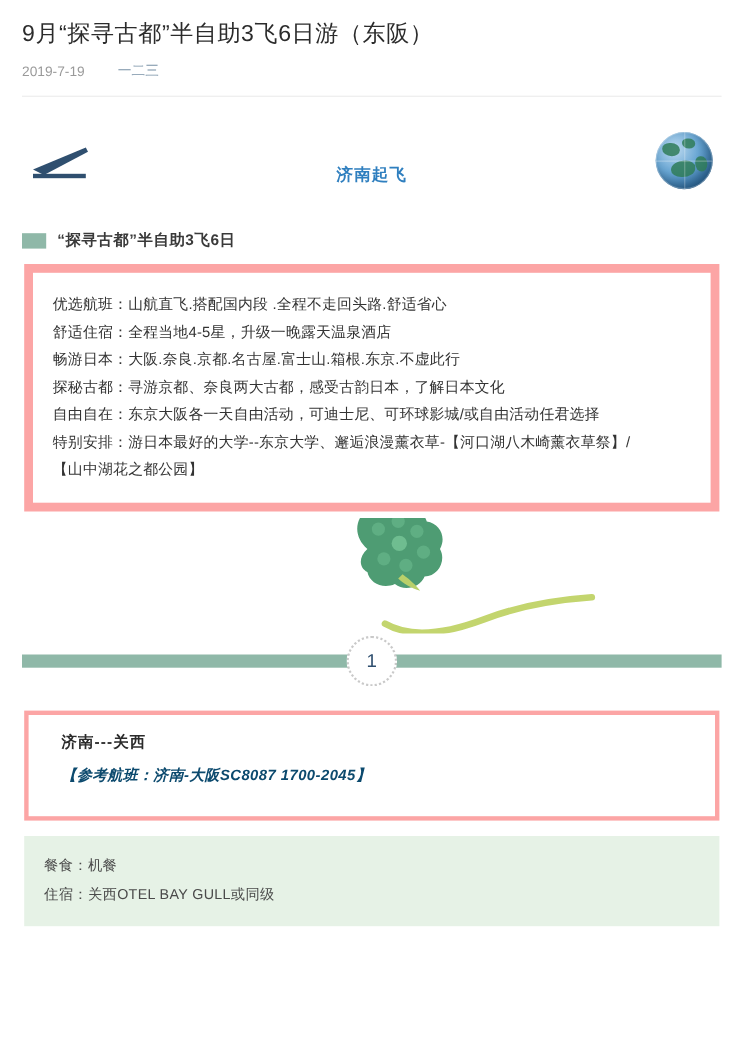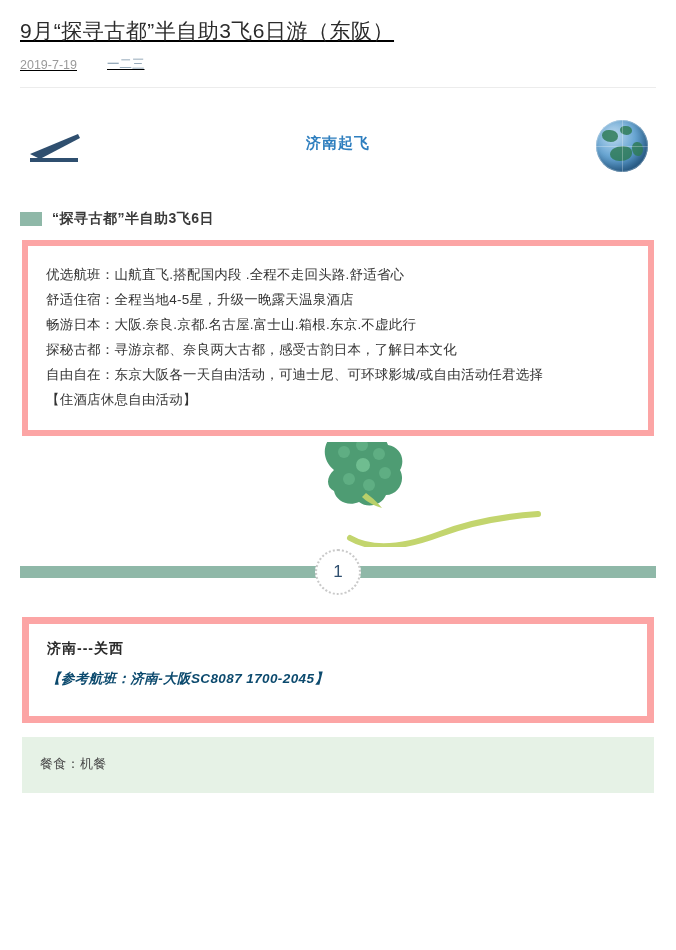--- a/index.html
+++ b/index.html
@@ -14,21 +14,20 @@
     width: 676px;
     min-height: 950px;
     position: relative;
     background: #ffffff;
     overflow: hidden;
   }
 
   
   .article-header {
     padding: 16px 20px 0 20px;
-    text-decoration: underline;
   }
   .article-title {
     font-size: 21px;
     line-height: 30px;
     color: #2b2b2b;
     font-weight: normal;
     margin: 0 0 10px 0;
     letter-spacing: 0.5px;
   }
   .meta-row {
@@ -56,21 +55,21 @@
   .plane-icon {
     position: absolute;
     left: 26px;
     top: 22px;
     width: 58px;
     height: 40px;
   }
   .banner-center {
     position: absolute;
     left: 0; right: 0;
-    top: 28px;
+    top: 44px;
     text-align: center;
     font-size: 15px;
     font-weight: bold;
     color: #2f7fbf;
     letter-spacing: 1px;
   }
   .globe-icon {
     position: absolute;
     right: 28px;
     top: 14px;
@@ -126,21 +125,21 @@
   .section-head .txt {
     font-size: 14px;
     font-weight: bold;
     color: #3a3a3a;
     letter-spacing: 0.5px;
   }
 
   
   .highlight-box {
     margin: 0 22px;
-    border: 6px solid #fca5a5;
+    border: 8px solid #fca5a5;
     padding: 16px 18px 18px 18px;
     background: #ffffff;
   }
   .highlight-line {
     font-size: 13.5px;
     line-height: 25px;
     color: #333333;
     letter-spacing: 0.2px;
   }
 
@@ -178,23 +177,23 @@
     color: #2f4f6f;
     font-size: 17px;
     display: flex;
     align-items: center;
     justify-content: center;
   }
 
   
   .day-card {
     margin: 22px 22px 0 22px;
-    border: 7px solid #fca5a5;
-    background: #ffffff;
-    padding: 16px 18px 16px 18px;
+    border: 4px solid #fca5a5;
+    background: #ffffff;
+    padding: 16px 18px 16px 30px;
   }
   .day-card .route {
     font-size: 14px;
     font-weight: bold;
     color: #2b2b2b;
     letter-spacing: 1px;
     margin-bottom: 12px;
   }
   .day-card .flight-ref {
     font-size: 13.5px;
@@ -260,21 +259,22 @@
     <span class="bar"></span>
     <span class="txt">“探寻古都”半自助3飞6日</span>
   </div>
 
   <div class="highlight-box">
     <div class="highlight-line">优选航班：山航直飞.搭配国内段 .全程不走回头路.舒适省心</div>
     <div class="highlight-line">舒适住宿：全程当地4-5星，升级一晚露天温泉酒店</div>
     <div class="highlight-line">畅游日本：大阪.奈良.京都.名古屋.富士山.箱根.东京.不虚此行</div>
     <div class="highlight-line">探秘古都：寻游京都、奈良两大古都，感受古韵日本，了解日本文化</div>
     <div class="highlight-line">自由自在：东京大阪各一天自由活动，可迪士尼、可环球影城/或自由活动任君选择</div>
-    <div class="highlight-line">【住酒店休息自由活动】</div>
+    <div class="highlight-line">特别安排：游日本最好的大学--东京大学、邂逅浪漫薰衣草-【河口湖八木崎薰衣草祭】/</div>
+    <div class="highlight-line">【山中湖花之都公园】</div>
   </div>
 
   <div class="leaf-divider">
     <svg width="420" height="105" viewBox="0 0 420 105">
       <path d="M0 50 C60 44 110 28 135 34 C160 40 150 62 128 66 C104 70 60 58 0 50 Z" transform="translate(-8,-12) rotate(-8 70 50)" fill="none"></path>
 
       <g transform="translate(10,-35)">
         <path d="M196 63 C185 54 184 40 192 31 C200 22 214 22 222 30 C232 22 246 26 250 38
                  C262 40 268 52 262 63 C268 74 260 88 248 88 C244 98 230 102 221 95
                  C210 100 198 94 196 84 C188 80 188 70 196 63 Z" fill="#4e9c73"></path>
@@ -296,15 +296,16 @@
     <div class="day-badge">1</div>
   </div>
 
   <div class="day-card">
     <div class="route">济南---关西</div>
     <div class="flight-ref">【参考航班：济南-大阪SC8087 1700-2045】</div>
   </div>
 
   <div class="service-box">
     <div class="service-line">餐食：机餐</div>
+    <div class="service-line">住宿：关西OTEL BAY GULL或同级</div>
   </div>
 
 </div>
 
 </body></html>

